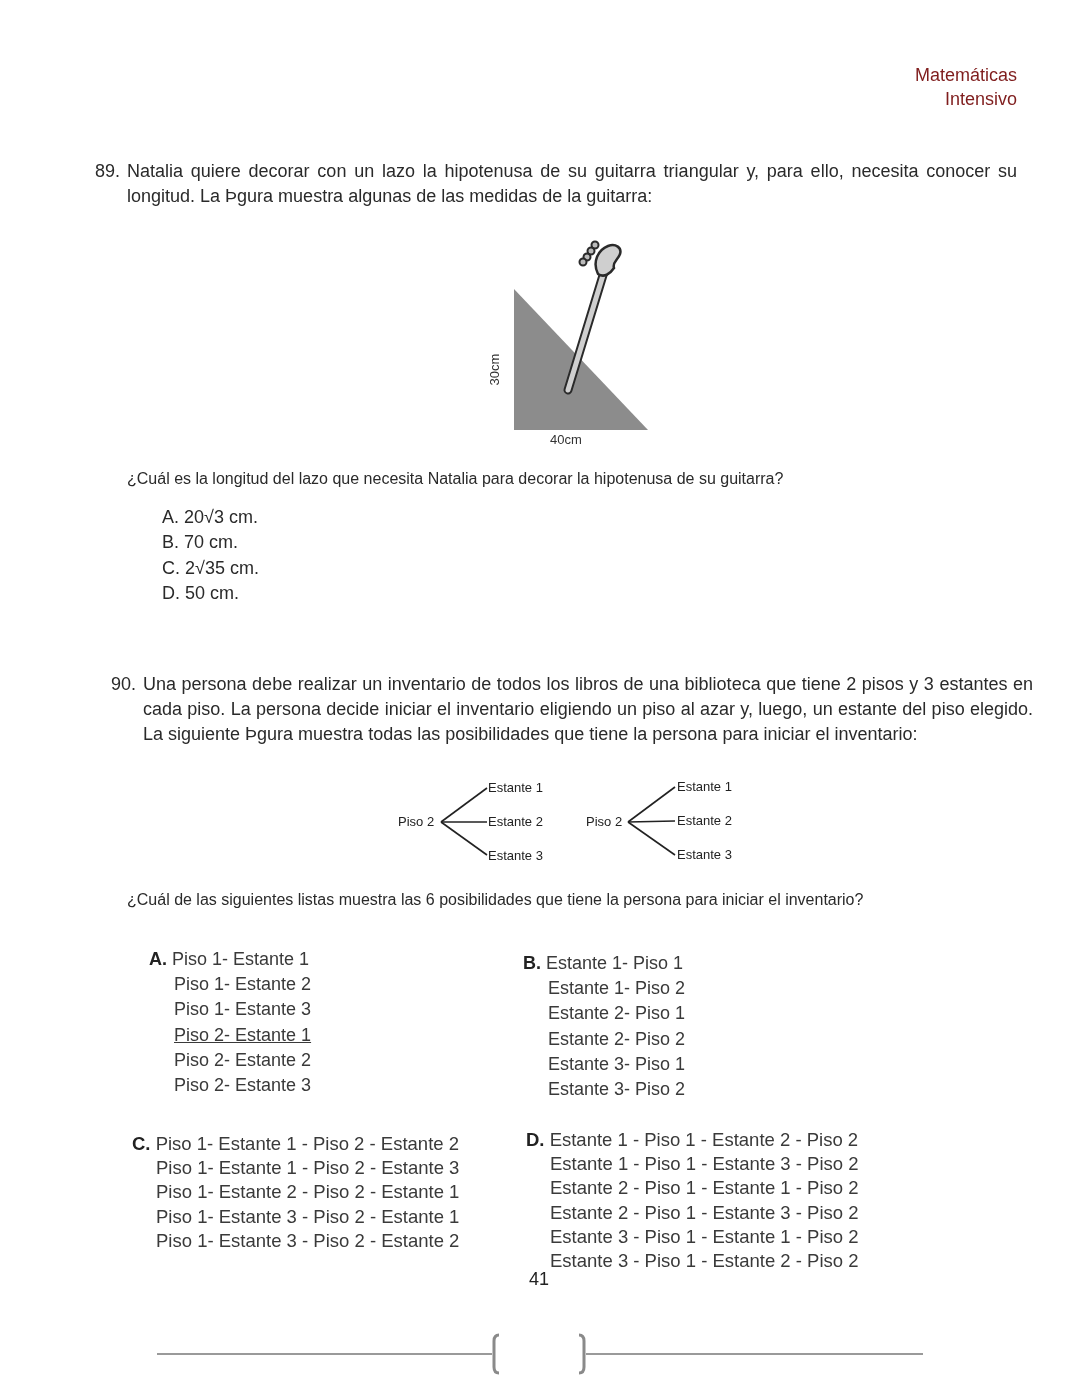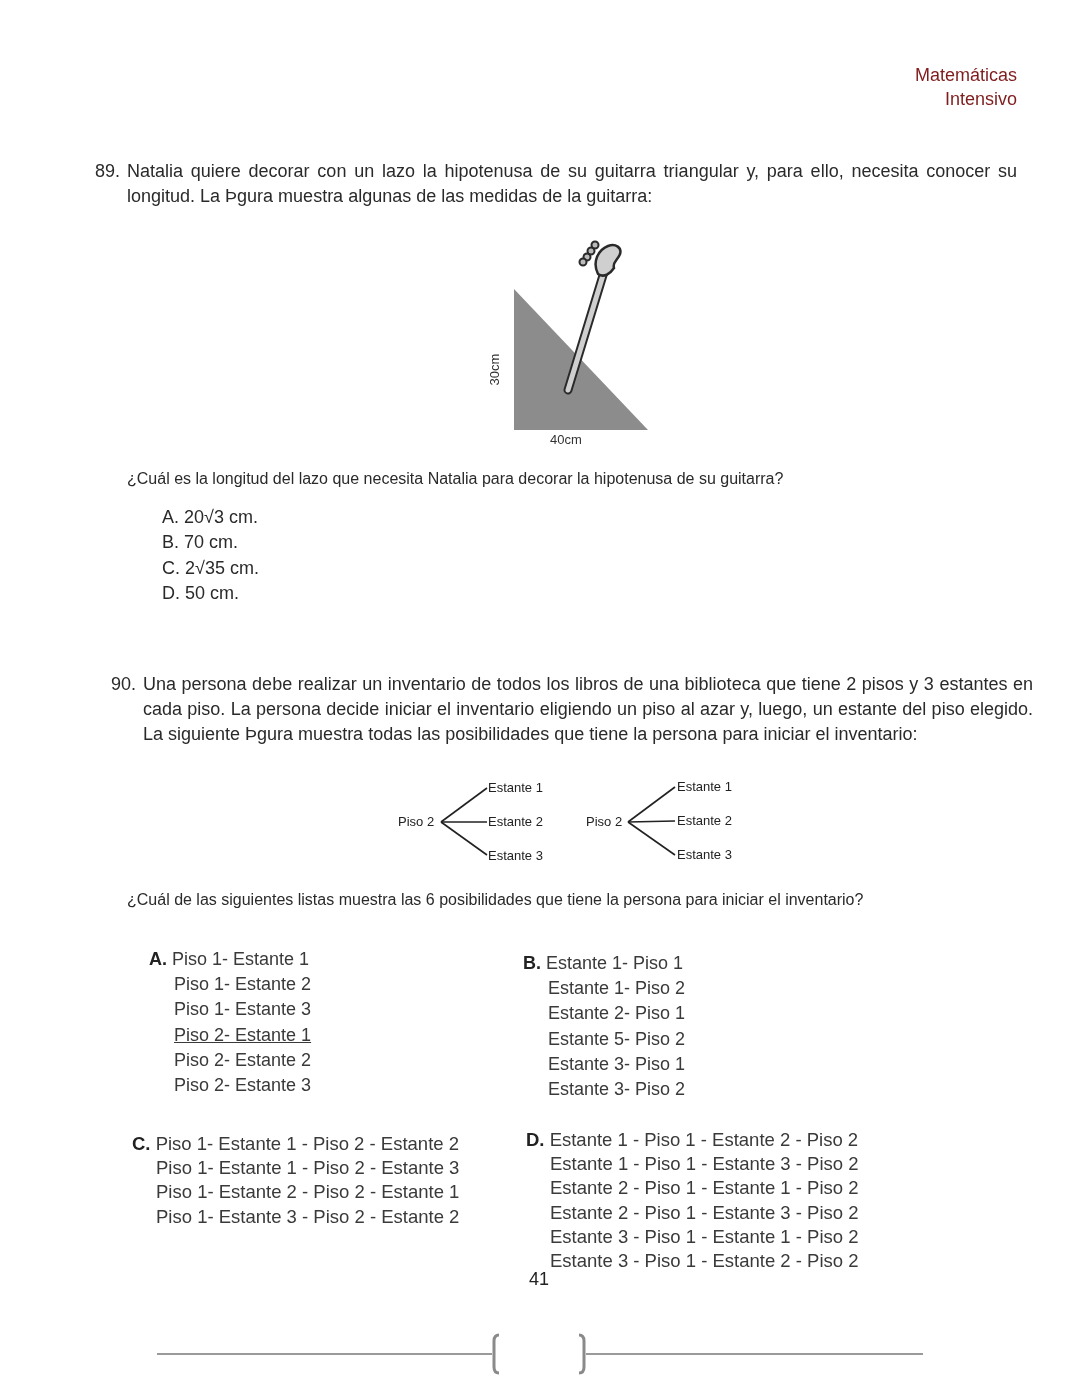--- a/index.html
+++ b/index.html
@@ -99,29 +99,30 @@
   <div class="row" style="padding-left:25px;">Piso 1- Estante 3</div>
   <div class="row" style="padding-left:25px;text-decoration:underline;">Piso 2- Estante 1</div>
   <div class="row" style="padding-left:25px;">Piso 2- Estante 2</div>
   <div class="row" style="padding-left:25px;">Piso 2- Estante 3</div>
 </div>
 
 <div class="abs list" style="left:523px; top:951px;">
   <div class="row"><span class="letter">B.</span> <span>Estante 1- Piso 1</span></div>
   <div class="row" style="padding-left:25px;">Estante 1- Piso 2</div>
   <div class="row" style="padding-left:25px;">Estante 2- Piso 1</div>
-  <div class="row" style="padding-left:25px;">Estante 5- Piso 2</div>
+  <div class="row" style="padding-left:25px;">Estante 2- Piso 2</div>
   <div class="row" style="padding-left:25px;">Estante 3- Piso 1</div>
   <div class="row" style="padding-left:25px;">Estante 3- Piso 2</div>
 </div>
 
 <div class="abs list" style="left:132px; top:1132px; font-size:18.5px; line-height:24.2px;">
   <div class="row"><span class="letter">C.</span> <span>Piso 1- Estante 1 - Piso 2 - Estante 2</span></div>
   <div class="row" style="padding-left:24px;">Piso 1- Estante 1 - Piso 2 - Estante 3</div>
   <div class="row" style="padding-left:24px;">Piso 1- Estante 2 - Piso 2 - Estante 1</div>
+  <div class="row" style="padding-left:24px;">Piso 1- Estante 3 - Piso 2 - Estante 1</div>
   <div class="row" style="padding-left:24px;">Piso 1- Estante 3 - Piso 2 - Estante 2</div>
 </div>
 
 <div class="abs list" style="left:526px; top:1128px; font-size:18.5px; line-height:24.2px;">
   <div class="row"><span class="letter">D.</span> <span>Estante 1 - Piso 1 - Estante 2 - Piso 2</span></div>
   <div class="row" style="padding-left:24px;">Estante 1 - Piso 1 - Estante 3 - Piso 2</div>
   <div class="row" style="padding-left:24px;">Estante 2 - Piso 1 - Estante 1 - Piso 2</div>
   <div class="row" style="padding-left:24px;">Estante 2 - Piso 1 - Estante 3 - Piso 2</div>
   <div class="row" style="padding-left:24px;">Estante 3 - Piso 1 - Estante 1 - Piso 2</div>
   <div class="row" style="padding-left:24px;">Estante 3 - Piso 1 - Estante 2 - Piso 2</div>

